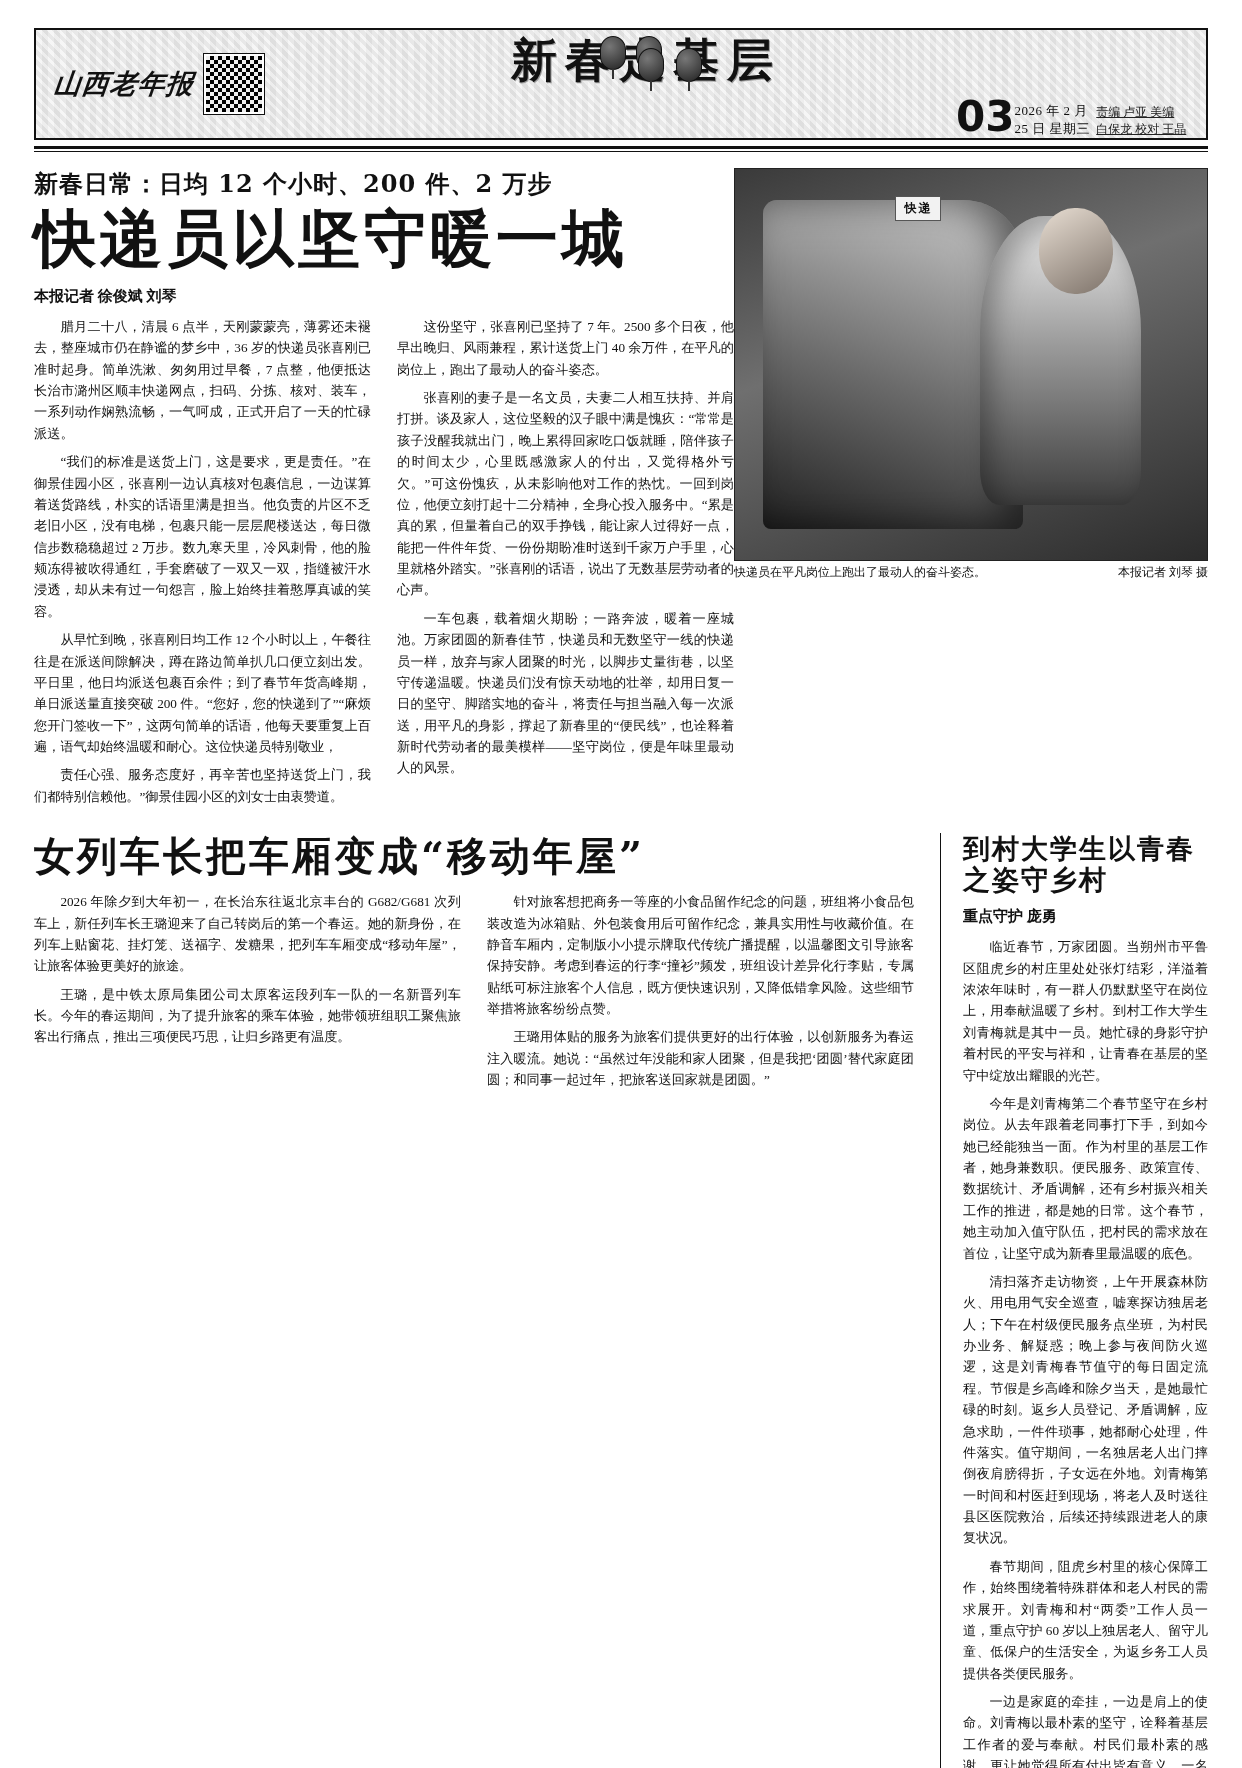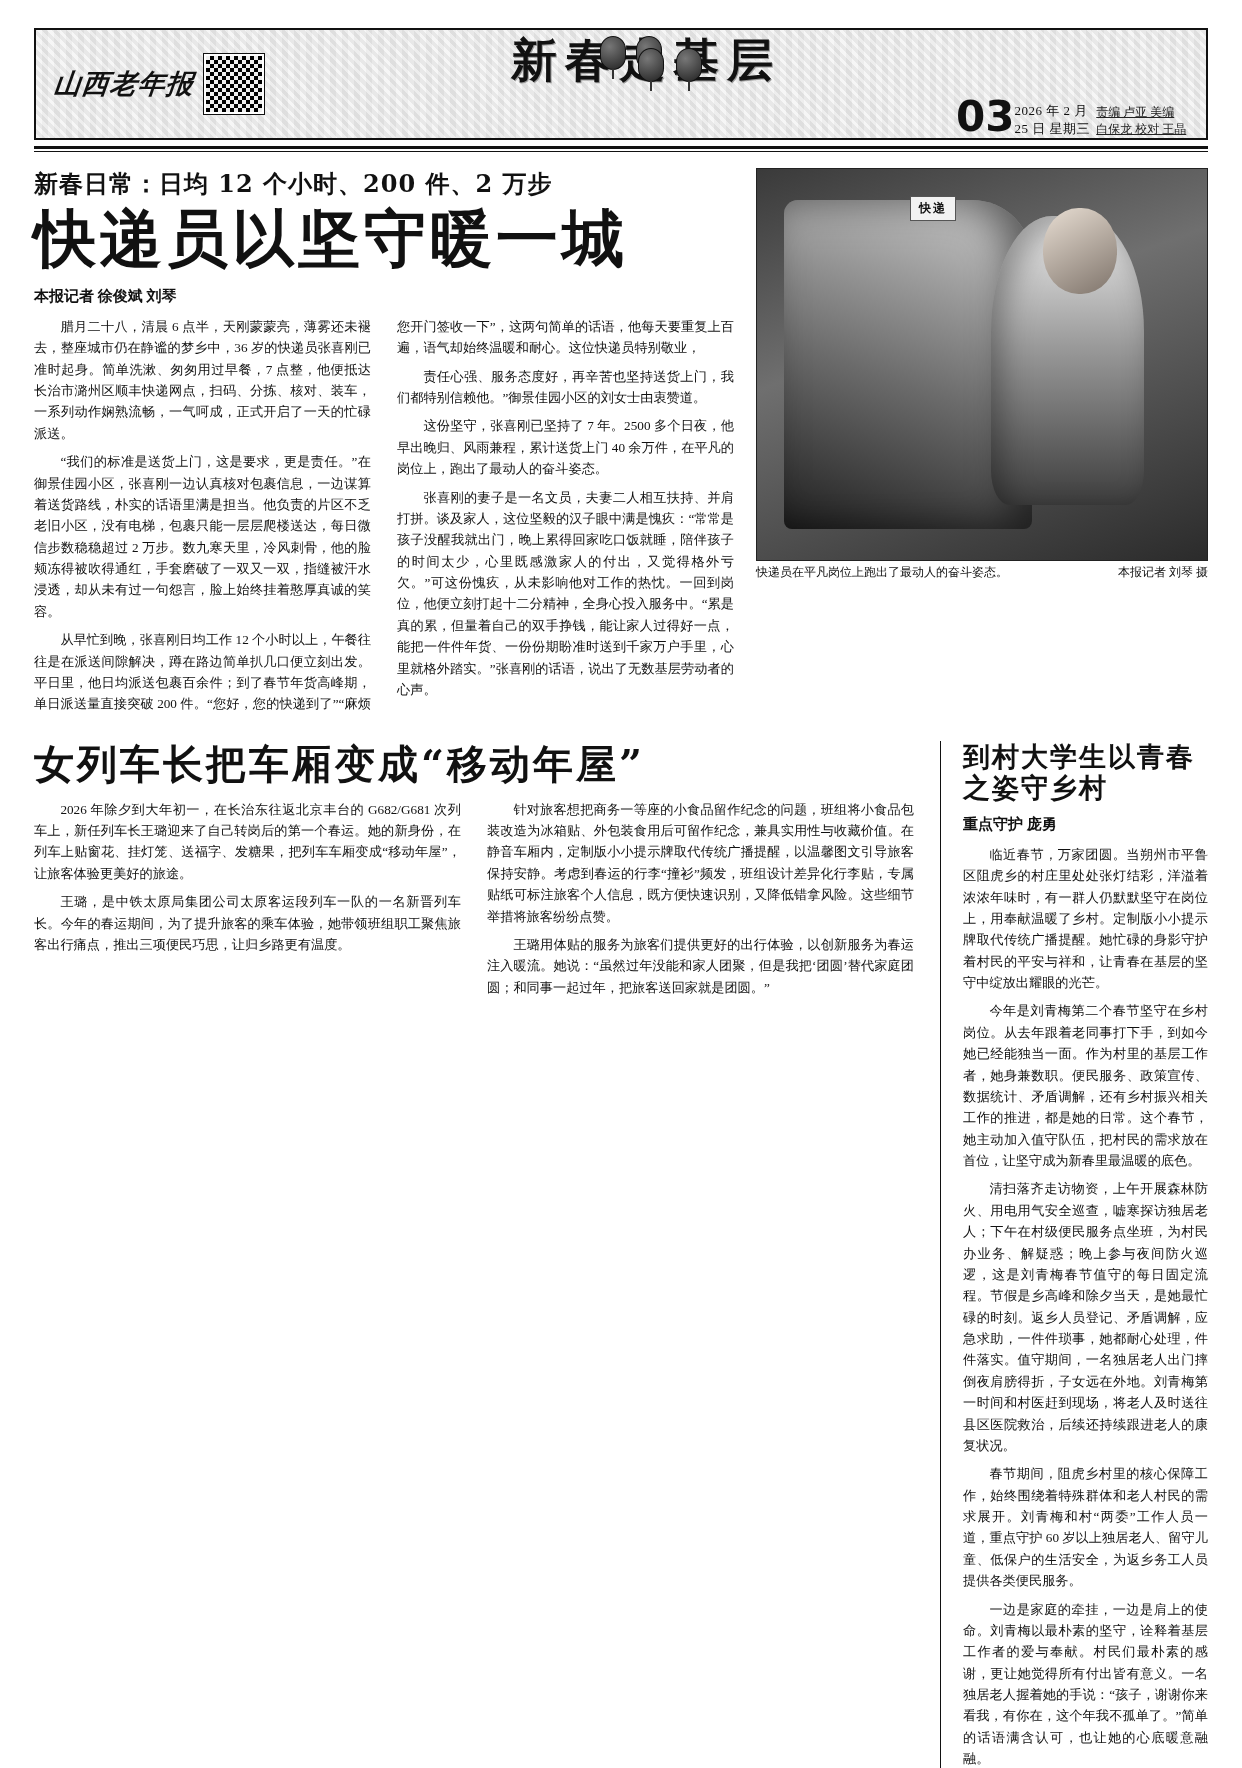--- a/index.html
+++ b/index.html
@@ -111,21 +111,21 @@
   .credit-line {
     margin-top:4px;
     font-size:12px;
     color:#222;
     text-decoration:underline;
   }
   .rule-thick { height:3px; background:#111; margin-top:6px; }
   .rule-thin  { height:1px; background:#111; margin-top:2px; }
 
   
-  .lead { margin-top:16px; display:flex; gap:22px; }
+  .lead { margin-top:16px; display:flex; }
   .lead-left { width:700px; }
   .kicker {
     font-size:24px; font-weight:700; letter-spacing:1px;
     font-family:"DejaVu Serif", serif;
     margin-bottom:6px;
   }
   .headline {
     font-family:"DejaVu Serif", serif;
     font-size:62px; font-weight:700; letter-spacing:4px;
     line-height:1.08;
@@ -229,20 +229,21 @@
       <div class="kicker">新春日常：日均 12 个小时、200 件、2 万步</div>
       <div class="headline">快递员以坚守暖一城</div>
       <div class="byline">本报记者 徐俊斌 刘琴</div>
       <div class="cols2">
         <p class="body">腊月二十八，清晨 6 点半，天刚蒙蒙亮，薄雾还未褪去，整座城市仍在静谧的梦乡中，36 岁的快递员张喜刚已准时起身。简单洗漱、匆匆用过早餐，7 点整，他便抵达长治市潞州区顺丰快递网点，扫码、分拣、核对、装车，一系列动作娴熟流畅，一气呵成，正式开启了一天的忙碌派送。</p>
         <p class="body">“我们的标准是送货上门，这是要求，更是责任。”在御景佳园小区，张喜刚一边认真核对包裹信息，一边谋算着送货路线，朴实的话语里满是担当。他负责的片区不乏老旧小区，没有电梯，包裹只能一层层爬楼送达，每日微信步数稳稳超过 2 万步。数九寒天里，冷风刺骨，他的脸颊冻得被吹得通红，手套磨破了一双又一双，指缝被汗水浸透，却从未有过一句怨言，脸上始终挂着憨厚真诚的笑容。</p>
         <p class="body">从早忙到晚，张喜刚日均工作 12 个小时以上，午餐往往是在派送间隙解决，蹲在路边简单扒几口便立刻出发。平日里，他日均派送包裹百余件；到了春节年货高峰期，单日派送量直接突破 200 件。“您好，您的快递到了”“麻烦您开门签收一下”，这两句简单的话语，他每天要重复上百遍，语气却始终温暖和耐心。这位快递员特别敬业，</p>
         <p class="body">责任心强、服务态度好，再辛苦也坚持送货上门，我们都特别信赖他。”御景佳园小区的刘女士由衷赞道。</p>
         <p class="body">这份坚守，张喜刚已坚持了 7 年。2500 多个日夜，他早出晚归、风雨兼程，累计送货上门 40 余万件，在平凡的岗位上，跑出了最动人的奋斗姿态。</p>
         <p class="body">张喜刚的妻子是一名文员，夫妻二人相互扶持、并肩打拼。谈及家人，这位坚毅的汉子眼中满是愧疚：“常常是孩子没醒我就出门，晚上累得回家吃口饭就睡，陪伴孩子的时间太少，心里既感激家人的付出，又觉得格外亏欠。”可这份愧疚，从未影响他对工作的热忱。一回到岗位，他便立刻打起十二分精神，全身心投入服务中。“累是真的累，但量着自己的双手挣钱，能让家人过得好一点，能把一件件年货、一份份期盼准时送到千家万户手里，心里就格外踏实。”张喜刚的话语，说出了无数基层劳动者的心声。</p>
+        <p class="body">一车包裹，载着烟火期盼；一路奔波，暖着一座城池。万家团圆的新春佳节，快递员和无数坚守一线的快递员一样，放弃与家人团聚的时光，以脚步丈量街巷，以坚守传递温暖。快递员们没有惊天动地的壮举，却用日复一日的坚守、脚踏实地的奋斗，将责任与担当融入每一次派送，用平凡的身影，撑起了新春里的“便民线”，也诠释着新时代劳动者的最美模样——坚守岗位，便是年味里最动人的风景。</p>
       </div>
     </div>
 
     <div class="lead-right">
       <div class="photo">
         <div class="ph-van"></div>
         <div class="ph-person"></div>
         <div class="ph-head"></div>
         <div class="ph-badge">快递</div>
       </div>
@@ -260,21 +261,21 @@
         <p class="body">2026 年除夕到大年初一，在长治东往返北京丰台的 G682/G681 次列车上，新任列车长王璐迎来了自己转岗后的第一个春运。她的新身份，在列车上贴窗花、挂灯笼、送福字、发糖果，把列车车厢变成“移动年屋”，让旅客体验更美好的旅途。</p>
         <p class="body">王璐，是中铁太原局集团公司太原客运段列车一队的一名新晋列车长。今年的春运期间，为了提升旅客的乘车体验，她带领班组职工聚焦旅客出行痛点，推出三项便民巧思，让归乡路更有温度。</p>
         <p class="body">针对旅客想把商务一等座的小食品留作纪念的问题，班组将小食品包装改造为冰箱贴、外包装食用后可留作纪念，兼具实用性与收藏价值。在静音车厢内，定制版小小提示牌取代传统广播提醒，以温馨图文引导旅客保持安静。考虑到春运的行李“撞衫”频发，班组设计差异化行李贴，专属贴纸可标注旅客个人信息，既方便快速识别，又降低错拿风险。这些细节举措将旅客纷纷点赞。</p>
         <p class="body">王璐用体贴的服务为旅客们提供更好的出行体验，以创新服务为春运注入暖流。她说：“虽然过年没能和家人团聚，但是我把‘团圆’替代家庭团圆；和同事一起过年，把旅客送回家就是团圆。”</p>
       </div>
     </div>
 
     <div class="mid-right">
       <div class="sec-head small">到村大学生以青春之姿守乡村</div>
       <div class="byline">重点守护 庞勇</div>
-      <p class="body">临近春节，万家团圆。当朔州市平鲁区阻虎乡的村庄里处处张灯结彩，洋溢着浓浓年味时，有一群人仍默默坚守在岗位上，用奉献温暖了乡村。定制版小小提示牌取代传统广播提醒。她忙碌的身影守护着村民的平安与祥和，让青春在基层的坚守中绽放出耀眼的光芒。</p>
+      <p class="body">临近春节，万家团圆。当朔州市平鲁区阻虎乡的村庄里处处张灯结彩，洋溢着浓浓年味时，有一群人仍默默坚守在岗位上，用奉献温暖了乡村。到村工作大学生刘青梅就是其中一员。她忙碌的身影守护着村民的平安与祥和，让青春在基层的坚守中绽放出耀眼的光芒。</p>
       <p class="body">今年是刘青梅第二个春节坚守在乡村岗位。从去年跟着老同事打下手，到如今她已经能独当一面。作为村里的基层工作者，她身兼数职。便民服务、政策宣传、数据统计、矛盾调解，还有乡村振兴相关工作的推进，都是她的日常。这个春节，她主动加入值守队伍，把村民的需求放在首位，让坚守成为新春里最温暖的底色。</p>
       <p class="body">清扫落齐走访物资，上午开展森林防火、用电用气安全巡查，嘘寒探访独居老人；下午在村级便民服务点坐班，为村民办业务、解疑惑；晚上参与夜间防火巡逻，这是刘青梅春节值守的每日固定流程。节假是乡高峰和除夕当天，是她最忙碌的时刻。返乡人员登记、矛盾调解，应急求助，一件件琐事，她都耐心处理，件件落实。值守期间，一名独居老人出门摔倒夜肩膀得折，子女远在外地。刘青梅第一时间和村医赶到现场，将老人及时送往县区医院救治，后续还持续跟进老人的康复状况。</p>
       <p class="body">春节期间，阻虎乡村里的核心保障工作，始终围绕着特殊群体和老人村民的需求展开。刘青梅和村“两委”工作人员一道，重点守护 60 岁以上独居老人、留守儿童、低保户的生活安全，为返乡务工人员提供各类便民服务。</p>
       <p class="body">一边是家庭的牵挂，一边是肩上的使命。刘青梅以最朴素的坚守，诠释着基层工作者的爱与奉献。村民们最朴素的感谢，更让她觉得所有付出皆有意义。一名独居老人握着她的手说：“孩子，谢谢你来看我，有你在，这个年我不孤单了。”简单的话语满含认可，也让她的心底暖意融融。</p>
 
     </div>
   </div>
 
 </div>
 

